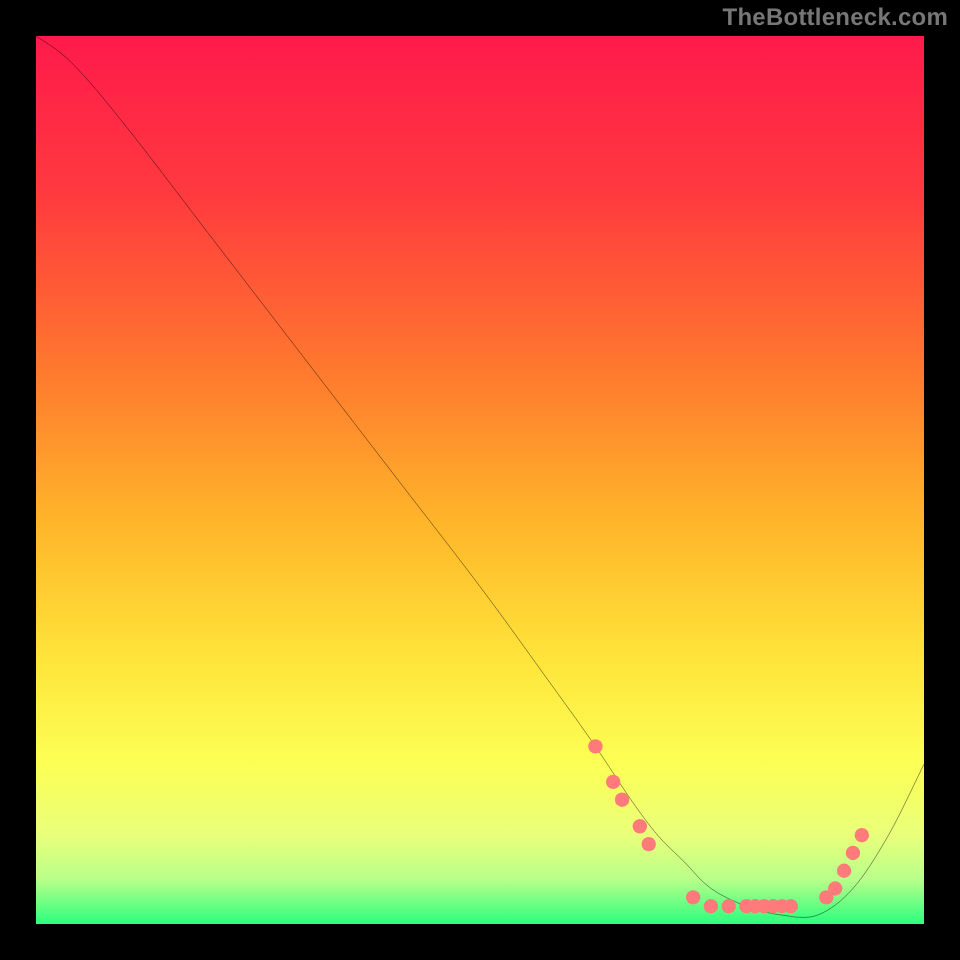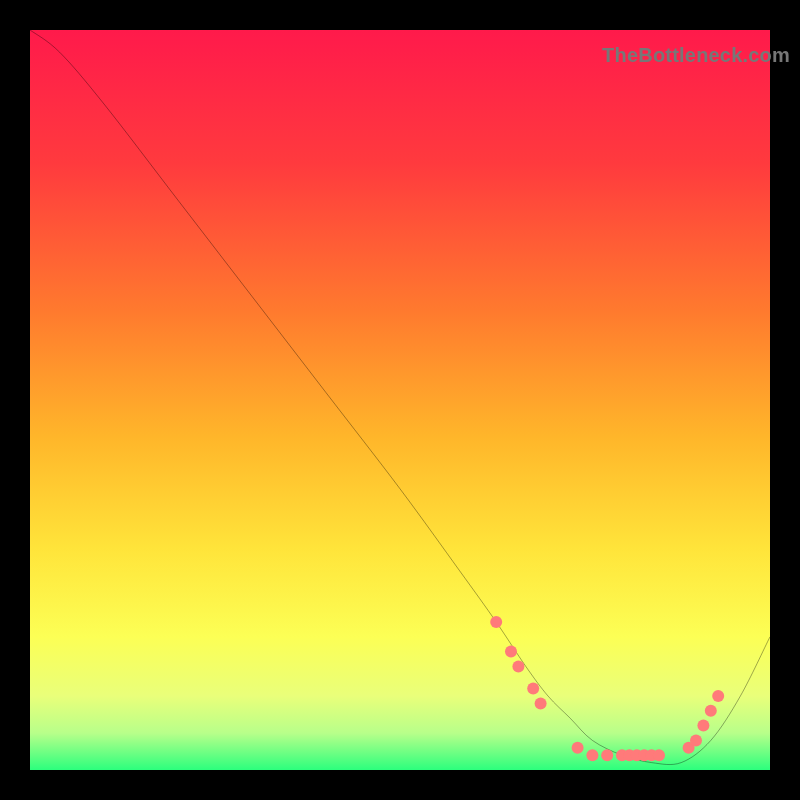--- a/index.html
+++ b/index.html
@@ -19,21 +19,20 @@
   }
   .watermark {
     position: absolute;
     top: 4px;
     right: 10px;
     color: #777;
     font-size: 20px;
     font-weight: 600;
     letter-spacing: 0.2px;
     z-index: 5;
-    margin-top: 40px;
   }
   .plot-area {
     position: absolute;
     left: 30px;
     top: 30px;
     width: 740px;
     height: 740px;
     overflow: hidden;
   }
   .plot-area svg {

